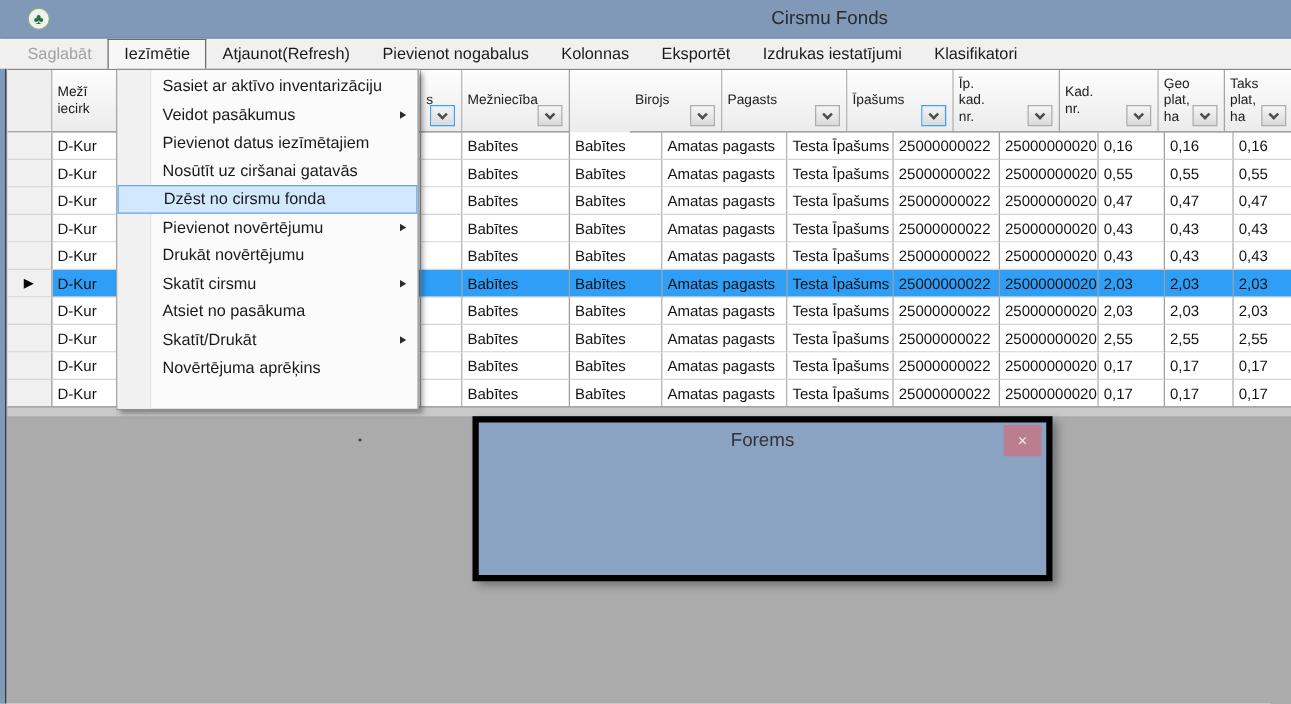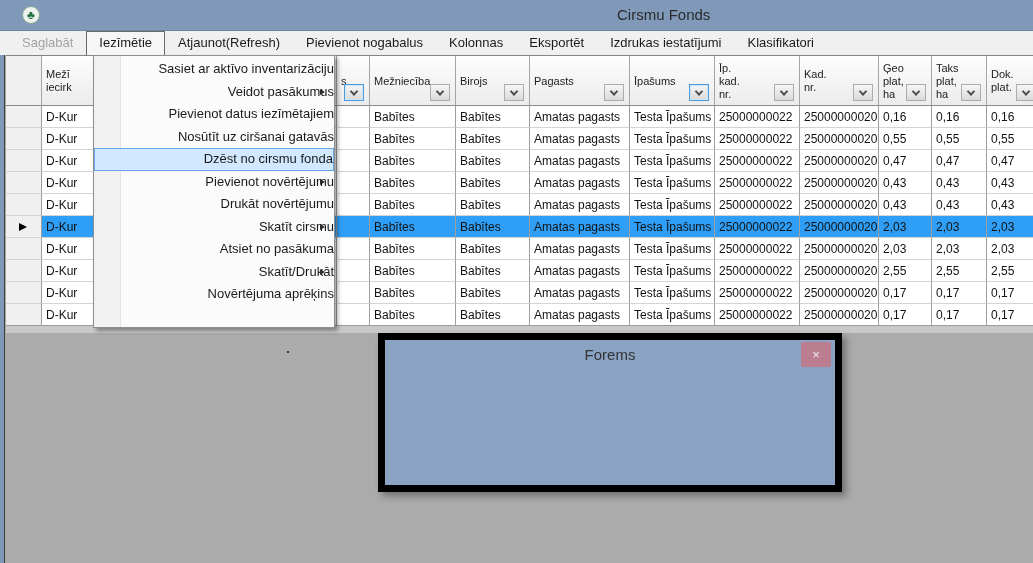--- a/index.html
+++ b/index.html
@@ -38,27 +38,27 @@
     font-size:12px; color:#121212; background:#fff; padding:4px 0 0 4px; white-space:nowrap; overflow:hidden; }
   .cell.c-selector { background:#f0f0f0; padding:0; position:relative; }
   .trow.sel .cell:not(.c-selector) { background:var(--selection,#2e9ef6); }
   .sel-arrow { position:absolute; left:13px; top:7px; width:0; height:0;
     border-left:8px solid #000; border-top:4px solid transparent; border-bottom:4px solid transparent; }
   .grid-bottom { position:absolute; left:6px; top:325px; width:1027px; height:8px; background:#c9c9c9; border-top:1px solid #9c9c9c; z-index:1; }
   
   .ctx { position:absolute; left:93px; top:55px; width:242px; height:273px; background:#fbfbfb;
     border:1px solid #8f8f8f; box-shadow:3px 3px 4px rgba(0,0,0,.35); z-index:10; padding-top:2px; }
   .ctx::before { content:""; position:absolute; left:0; top:0; bottom:0; width:26px; background:#f1f1f1; border-right:1px solid #e4e4e4; }
-  .menu-item { position:relative; height:22.5px; line-height:22px; padding-left:36px; font-size:13px; color:#1a1a1a; cursor:default;text-align:right; }
+  .menu-item { position:relative; height:22.5px; line-height:22px; padding-left:36px; font-size:13px; color:#1a1a1a; cursor:default; }
   .menu-item.hl { background:var(--menu-highlight,#d1e8ff); border:1px solid var(--menu-highlight-border,#66a7e8); line-height:20px; }
   .sub-arrow { position:absolute; right:9px; top:8px; width:0; height:0;
     border-left:5px solid #2b2b2b; border-top:3.5px solid transparent; border-bottom:3.5px solid transparent; }
   
-  .dialog { position:absolute; left:378px; top:333px; width:464px; height:159px;
-    background:var(--dialog-frame,#8aa3c3); border:7px solid #000000; box-shadow:4px 4px 7px rgba(0,0,0,.35); z-index:20; }
+  .dialog { position:absolute; left:378px; top:333px; width:464px; height:132px;
+    background:var(--dialog-frame,#8aa3c3); border:5px solid #000000; box-shadow:4px 4px 7px rgba(0,0,0,.35); z-index:20; }
   .dialog-title { position:absolute; top:6px; left:0; right:0; text-align:center; font-size:15px; color:#333; }
   .dialog-close { position:absolute; top:2px; right:4px; width:30px; height:25px;
     background:var(--dialog-close,#bb7e90); color:#f3eaee; font-size:13px; line-height:25px; text-align:center; cursor:pointer; }
   .dialog-body { position:absolute; left:8px; right:8px; top:29px; bottom:8px; background:#fff; border:1px solid #70879f; }
   .dialog-msg { position:absolute; left:13px; top:28px; right:8px; font-size:13px; color:#161616; }
   .dialog-footer { position:absolute; left:0; right:0; bottom:0; height:39px; background:#f0f0f0; border-top:1px solid #dcdcdc; }
   .btn { position:absolute; top:11px; height:24px; background:linear-gradient(#f3f3f3,#e4e4e4);
     border:1px solid #8a8a8a; font-size:13px; color:#1a1a1a; text-align:center; line-height:21px;
     font-family:"Liberation Sans",sans-serif; cursor:pointer; }
   .btn-yes { left:249px; width:87px; border:1px solid #3d7fc1; }
@@ -100,21 +100,21 @@
           <div class="filter-btn focused">
             <span class="chev"></span>
           </div>
         </div>
         <div class="hcell c-meznieciba" style="width: 86px;">
           <div class="hdr-lines">Mežniecība</div>
           <div class="filter-btn">
             <span class="chev"></span>
           </div>
         </div>
-        <div class="hcell c-birojs" style="width: 74px;">
+        <div class="hcell c-birojs" style="width: 74px; margin-left: 48px;">
           <div class="hdr-lines">Birojs</div>
           <div class="filter-btn">
             <span class="chev"></span>
           </div>
         </div>
         <div class="hcell c-pagasts" style="width: 100px;">
           <div class="hdr-lines">Pagasts</div>
           <div class="filter-btn">
             <span class="chev"></span>
           </div>

